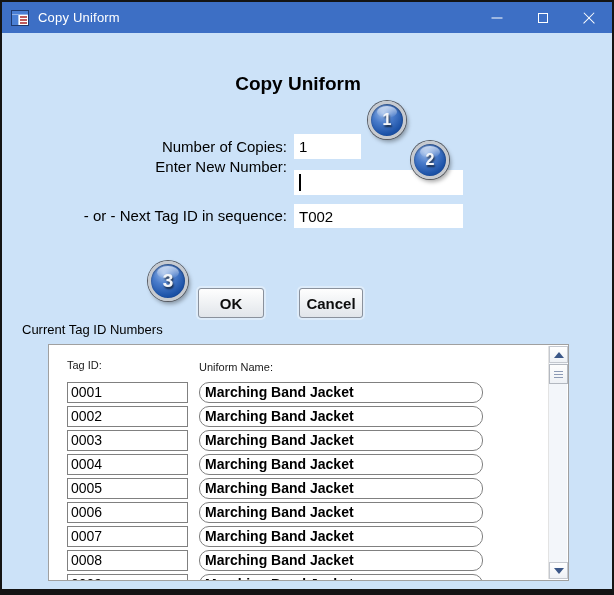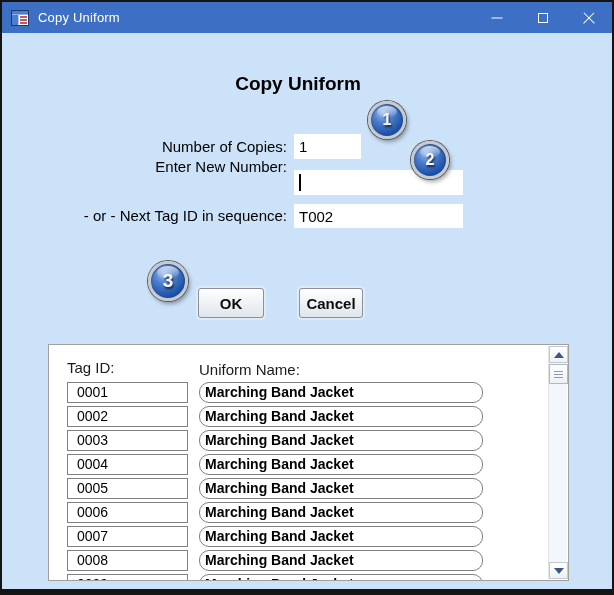--- a/index.html
+++ b/index.html
@@ -107,28 +107,28 @@
   .btn-ok{left:196px;width:66px;}
   .btn-cancel{left:297px;width:64px;}
   
   .list-caption{
     position:absolute;left:20px;top:289px;font-size:13px;color:#000;
   }
   .listbox{
     position:absolute;left:46px;top:311px;width:521px;height:237px;
     background:#fff;border:1px solid #a0a0a0;overflow:hidden;
   }
-  .col-header{position:absolute;font-size:15px;color:#1a1a1a;}
+  .col-header{position:absolute;font-size:11px;color:#1a1a1a;}
   .hdr-tag{left:18px;top:14px;}
   .hdr-uniform{left:150px;top:16px;}
   .rows{position:absolute;left:0;top:37px;width:100%;}
   .list-row{position:relative;height:21px;margin-bottom:3px;}
   .cell{
     position:absolute;top:0;height:21px;border:1px solid #808080;background:#fff;
-    font-size:14px;line-height:19px;padding-left:9px;color:#000;
+    font-size:14px;line-height:19px;padding-left:3px;color:#000;
     overflow:hidden;white-space:nowrap;
   }
   .cell.tag{left:18px;width:121px;}
   .cell.uniform{left:150px;width:284px;font-weight:600;padding-left:5px;border-radius:10px;}
   
   .scrollbar{
     position:absolute;right:1px;top:1px;bottom:1px;width:19px;
     background:#f3f6fa;border-left:1px solid #e3e3e3;
   }
   .sb-btn{
@@ -195,20 +195,21 @@
     <div class="form-label lbl-newnum">Enter New Number:</div>
     <input class="txt-input inp-newnum" type="text" value="" style="">
     <div class="caret"></div>
 
     <div class="form-label lbl-nexttag">- or - Next Tag ID in sequence:</div>
     <input class="txt-input inp-nexttag" type="text" value="T002" style="">
 
     <button class="dlg-btn btn-cancel">Cancel</button>
     <button class="dlg-btn btn-ok">OK</button>
 
+    <div class="list-caption">Current Tag ID Numbers</div>
 
     <div class="listbox">
       <div class="col-header hdr-tag">Tag ID:</div>
       <div class="col-header hdr-uniform">Uniform Name:</div>
 
       <div class="rows">
   <div class="list-row">
     <div class="cell tag">0001</div>
     <div class="cell uniform">Marching Band Jacket</div>
   </div>

